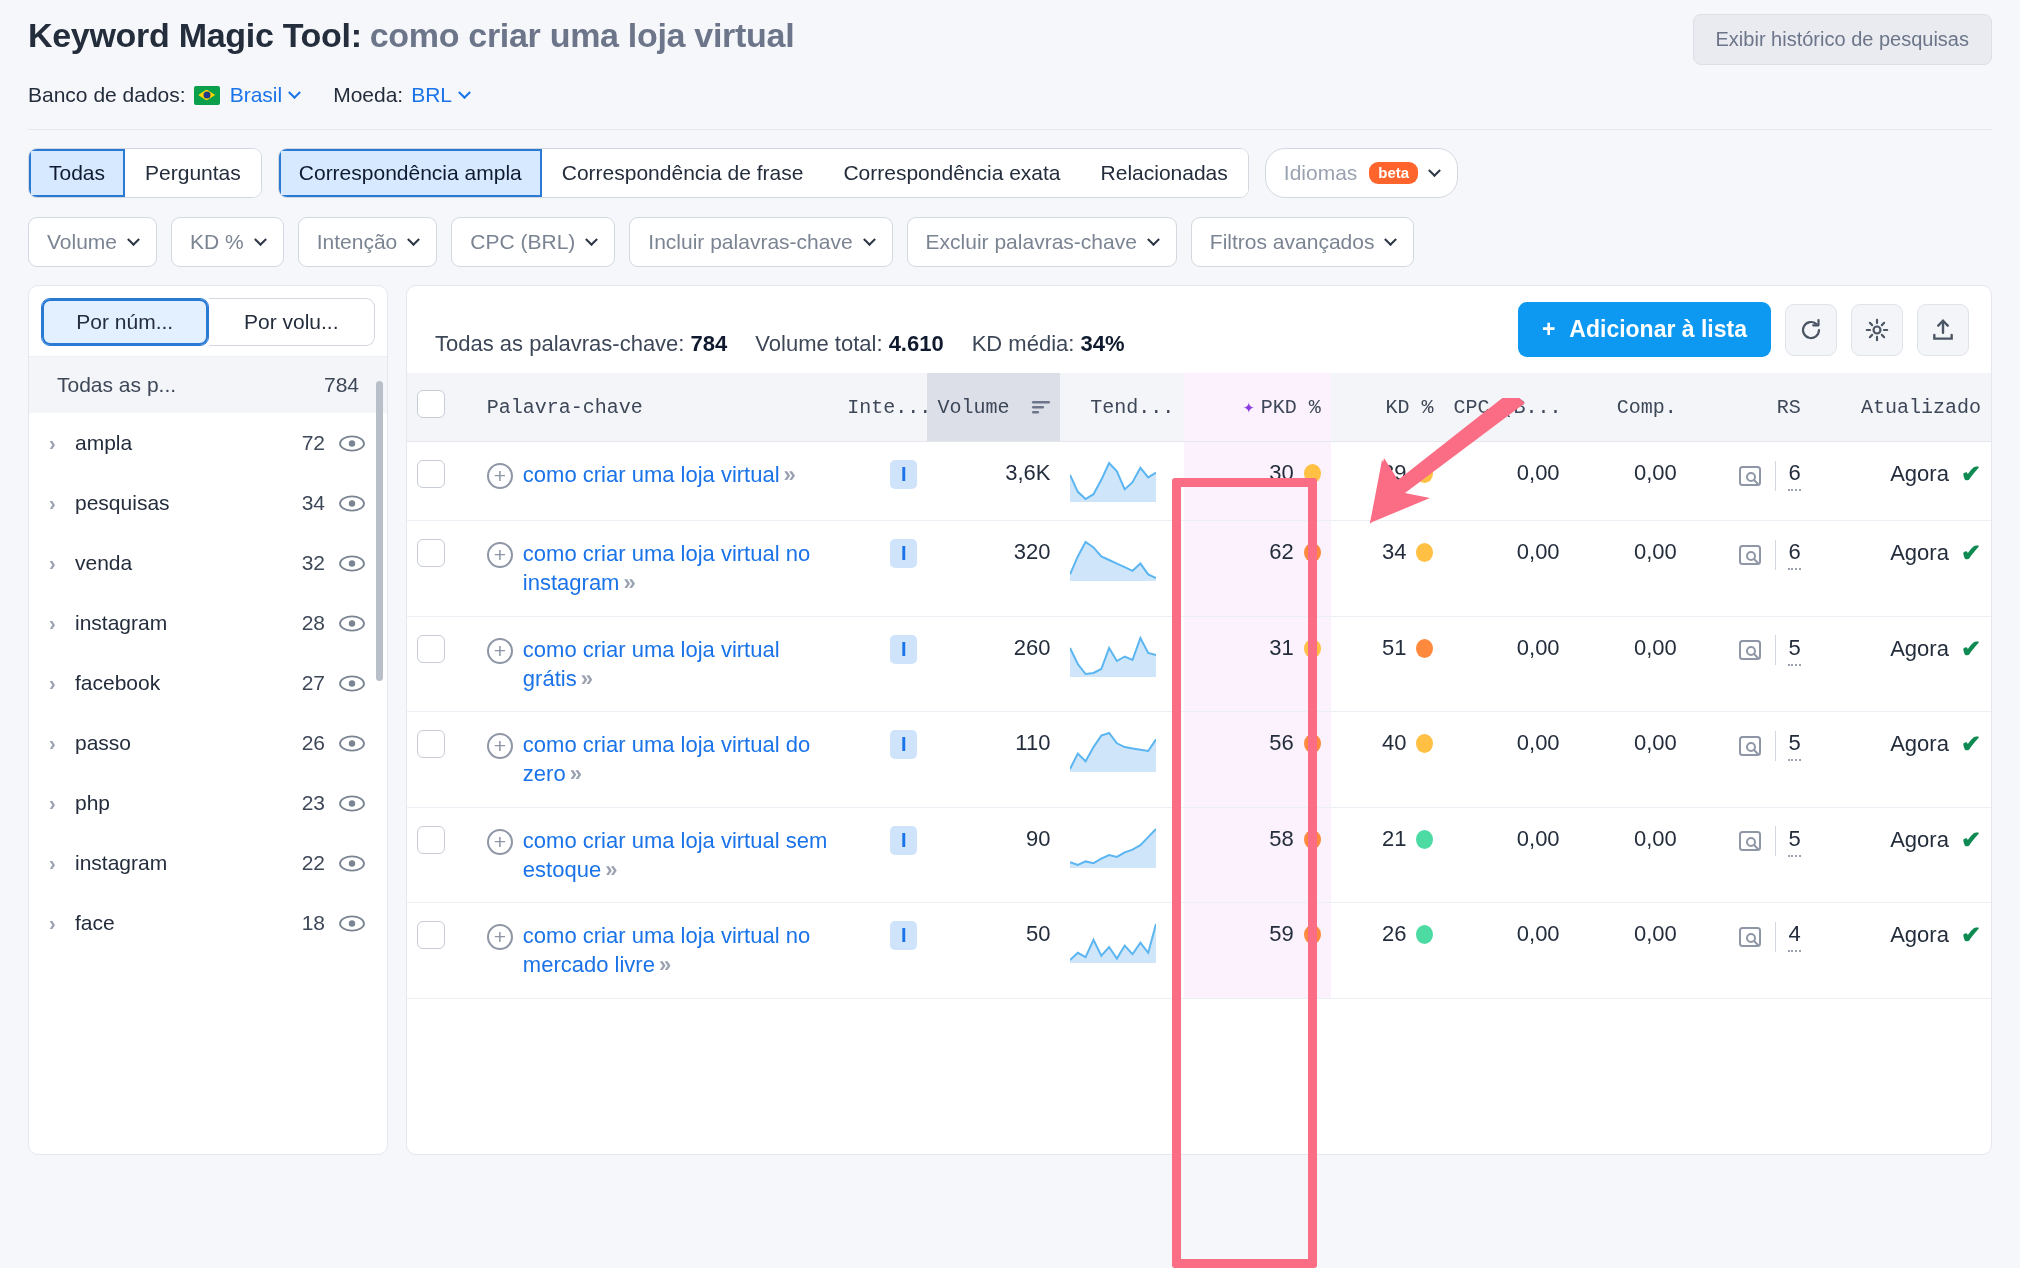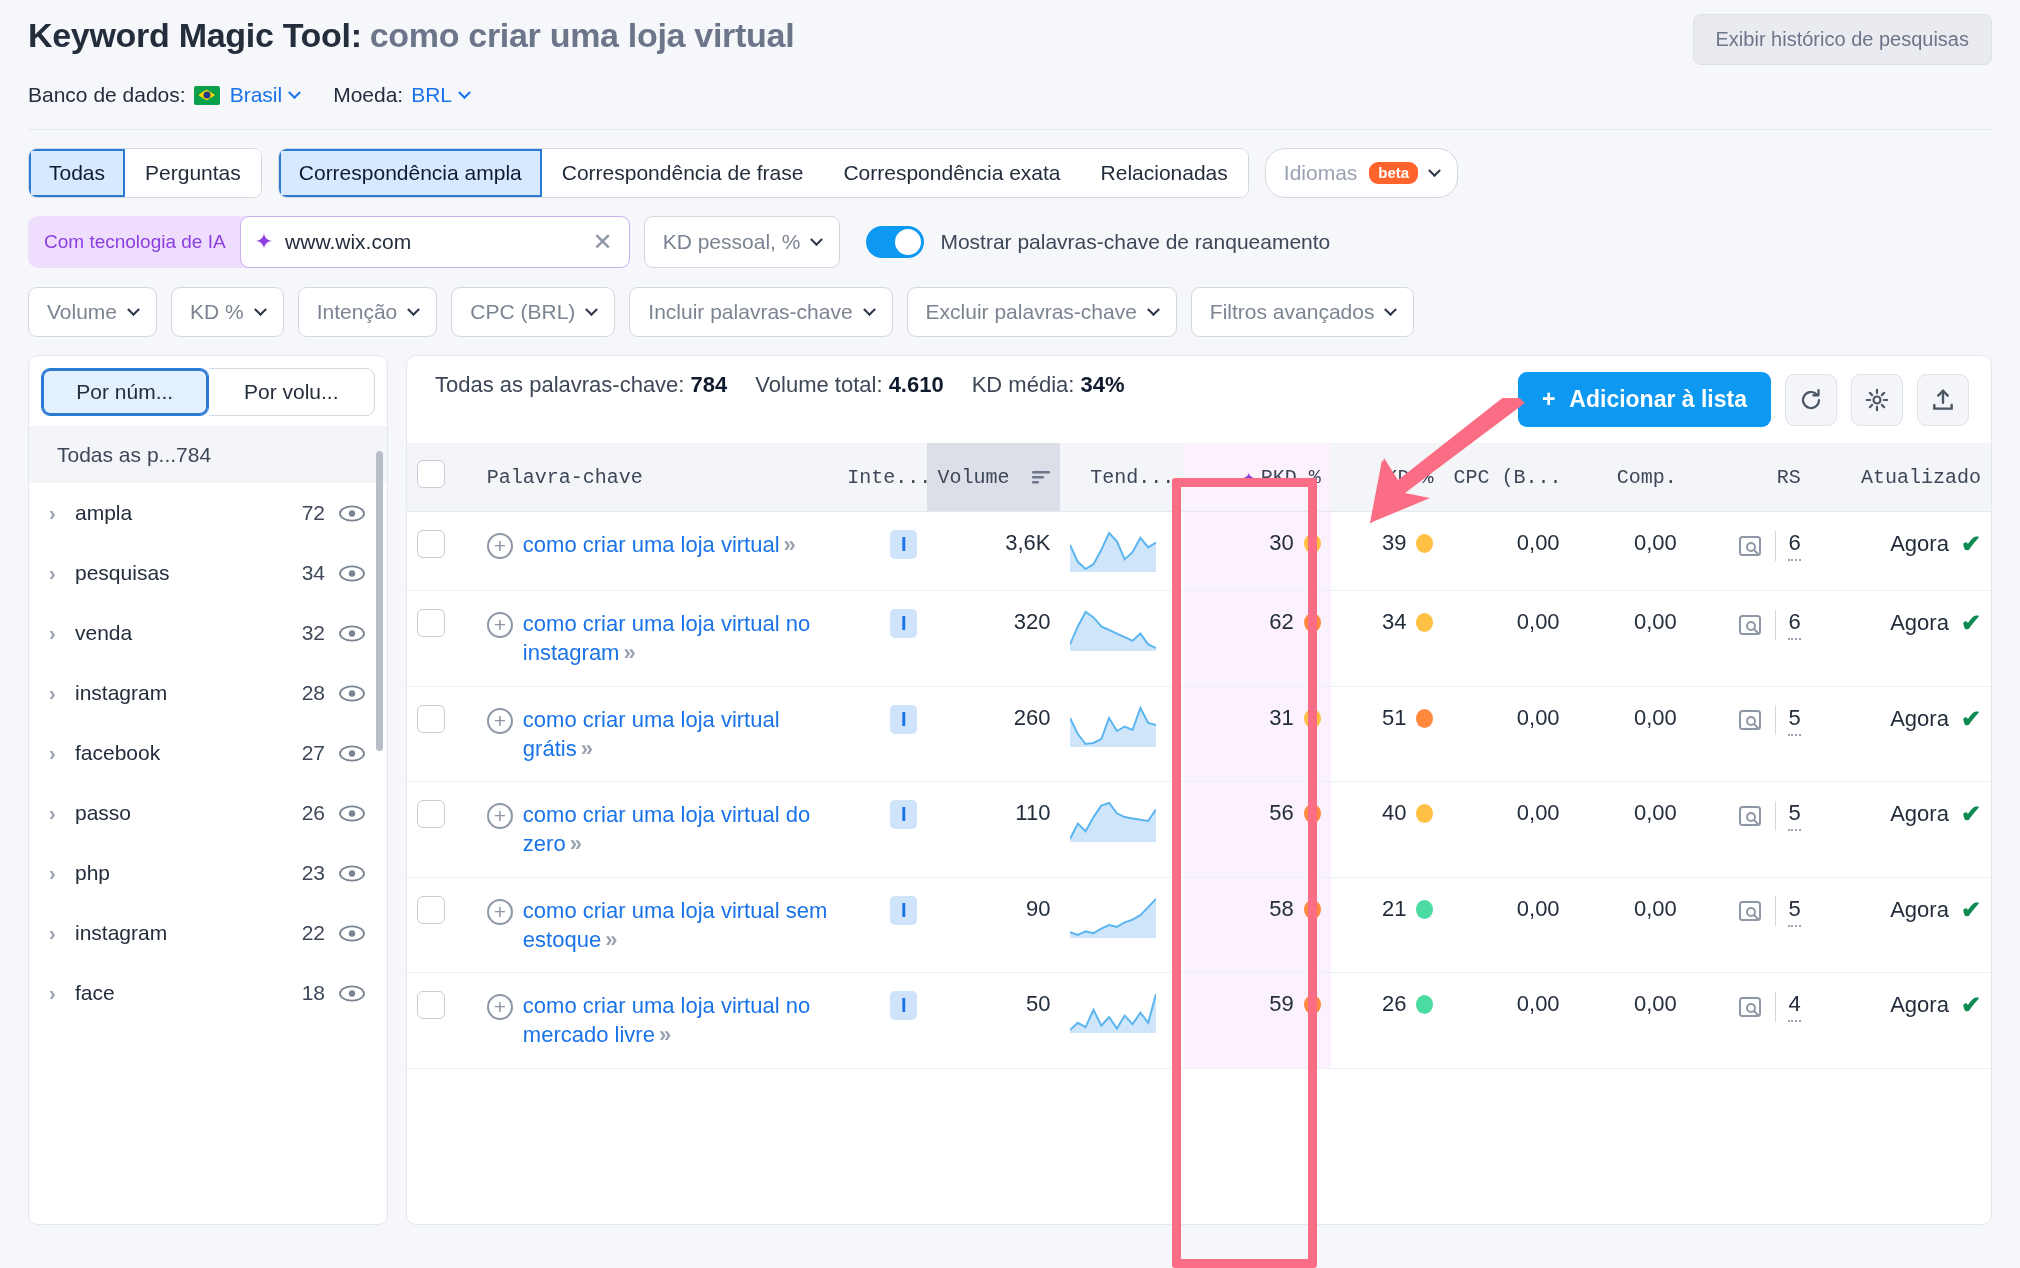--- a/index.html
+++ b/index.html
@@ -122,21 +122,21 @@
   .side-seg { display: flex; padding: 12px 12px 10px 12px; }
   .side-seg .sbtn {
     flex: 1; font-family: inherit; font-size: 21px; padding: 11px 15px; cursor: pointer;
     background: #fff; border: 1px solid #d3d8e0; color: #242d3c; white-space: nowrap;
     overflow: hidden; text-overflow: ellipsis;
   }
   .side-seg .sbtn:first-child { border-radius: 9px 0 0 9px; }
   .side-seg .sbtn:last-child { border-radius: 0 9px 9px 0; border-left: none; }
   .side-seg .sbtn.active { background: #e3f0ff; box-shadow: inset 0 0 0 2px #2a7ad4; border-color: #2a7ad4; border-radius: 9px; }
   .side-head {
-    display: flex; align-items: center; 
+    display: flex; align-items: center; justify-content: space-between;
     background: #f3f5f9; padding: 16px 28px 16px 28px; font-size: 21px; color: #3d4757;
     border-top: 1px solid #eceff4;
   }
   .side-list { }
   .side-item {
     display: flex; align-items: center; padding: 18px 22px 18px 20px; font-size: 21px; cursor: pointer;
   }
   .side-item .arrow {
     width: 26px; color: #9aa2b1; font-size: 20px; font-weight: 700; flex: none;
   }
@@ -147,21 +147,21 @@
     position: absolute; right: 4px; top: 95px; width: 7px; height: 300px;
     background: #b9bfc9; border-radius: 4px;
   }
 
   
   .table-card {
     flex: 1; background: #fff; border: 1px solid #e4e7ee; border-radius: 10px; overflow: hidden;
     position: relative;
   }
   .tbl-toolbar {
-    display: flex; align-items: flex-start; justify-content: space-between;
+    display: flex; align-items: flex-end; justify-content: space-between;
     padding: 16px 22px 16px 28px;
   }
   .stats { display: flex; align-items: center; gap: 28px; font-size: 22px; color: #3d4757; }
   .stats b { color: #0f1a2e; font-weight: 700; }
   .tbl-actions { display: flex; align-items: center; gap: 14px; }
   .add-btn {
     background: #0d99f2; color: #fff; border: none; border-radius: 9px;
     font-family: inherit; font-size: 23px; font-weight: 700; padding: 14px 24px;
     cursor: pointer; display: flex; align-items: center; gap: 14px;
   }
@@ -256,38 +256,20 @@
       <button class="tab">Correspondência exata</button>
       <button class="tab">Relacionadas</button>
     </div>
     <div class="idiomas">
       <span>Idiomas</span>
       <span class="badge-beta">beta</span>
       <span class="chev" style="color:#2c3646"></span>
     </div>
   </div>
 
-  <div class="ai-row">
-    <div class="ai-wrap">
-      <span class="ai-label">Com tecnologia de IA</span>
-      <div class="ai-input">
-        <span class="spark">✦</span>
-        <input value="www.wix.com" style="">
-        <span class="x-btn">✕</span>
-      </div>
-    </div>
-    <div class="pill">
-      <span>KD pessoal, %</span>
-      <span class="chev" style="color:#2c3646"></span>
-    </div>
-    <div class="toggle-wrap">
-      <div class="toggle"></div>
-      <span class="toggle-label">Mostrar palavras-chave de ranqueamento</span>
-    </div>
-  </div>
 
   <div class="filters-row">
     <div class="filter-pill">
       <span>Volume</span>
       <span class="chev" style="color:#2c3646"></span>
     </div>
     <div class="filter-pill">
       <span>KD %</span>
       <span class="chev" style="color:#2c3646"></span>
     </div>

